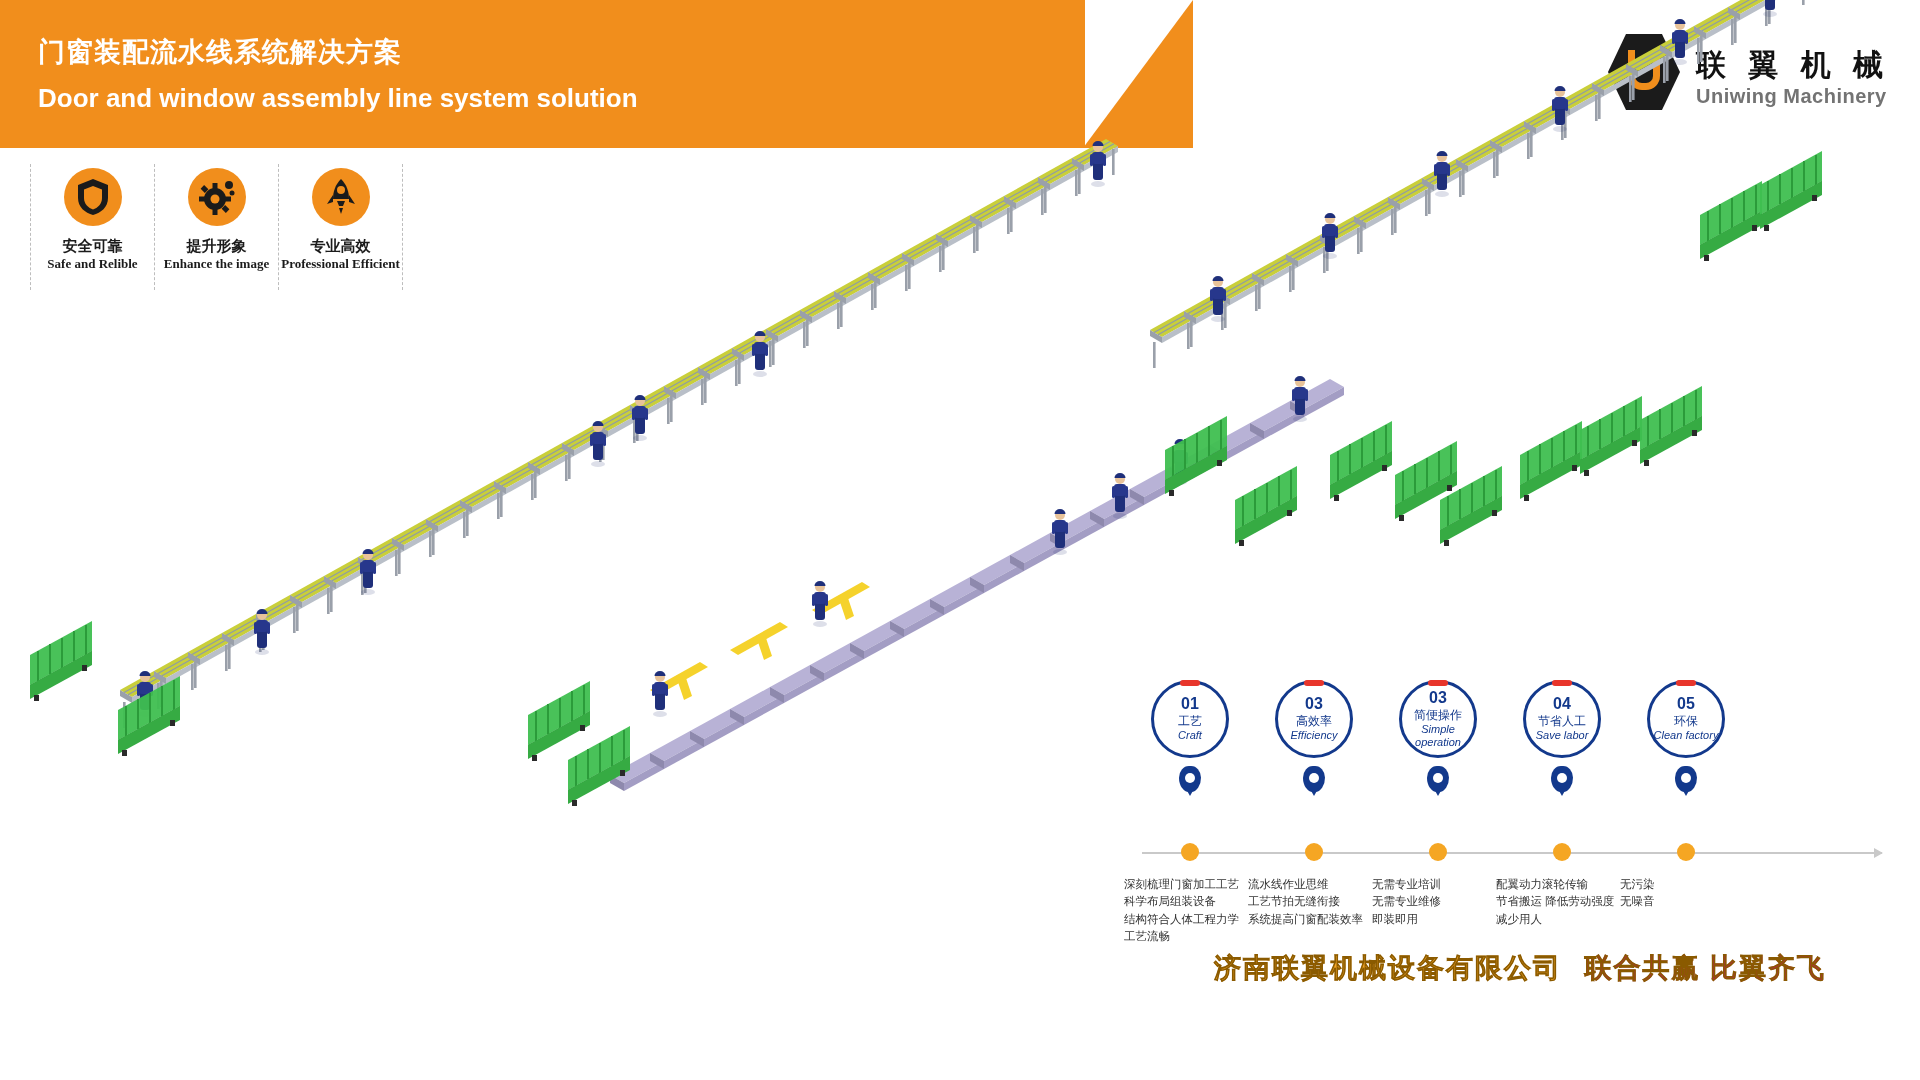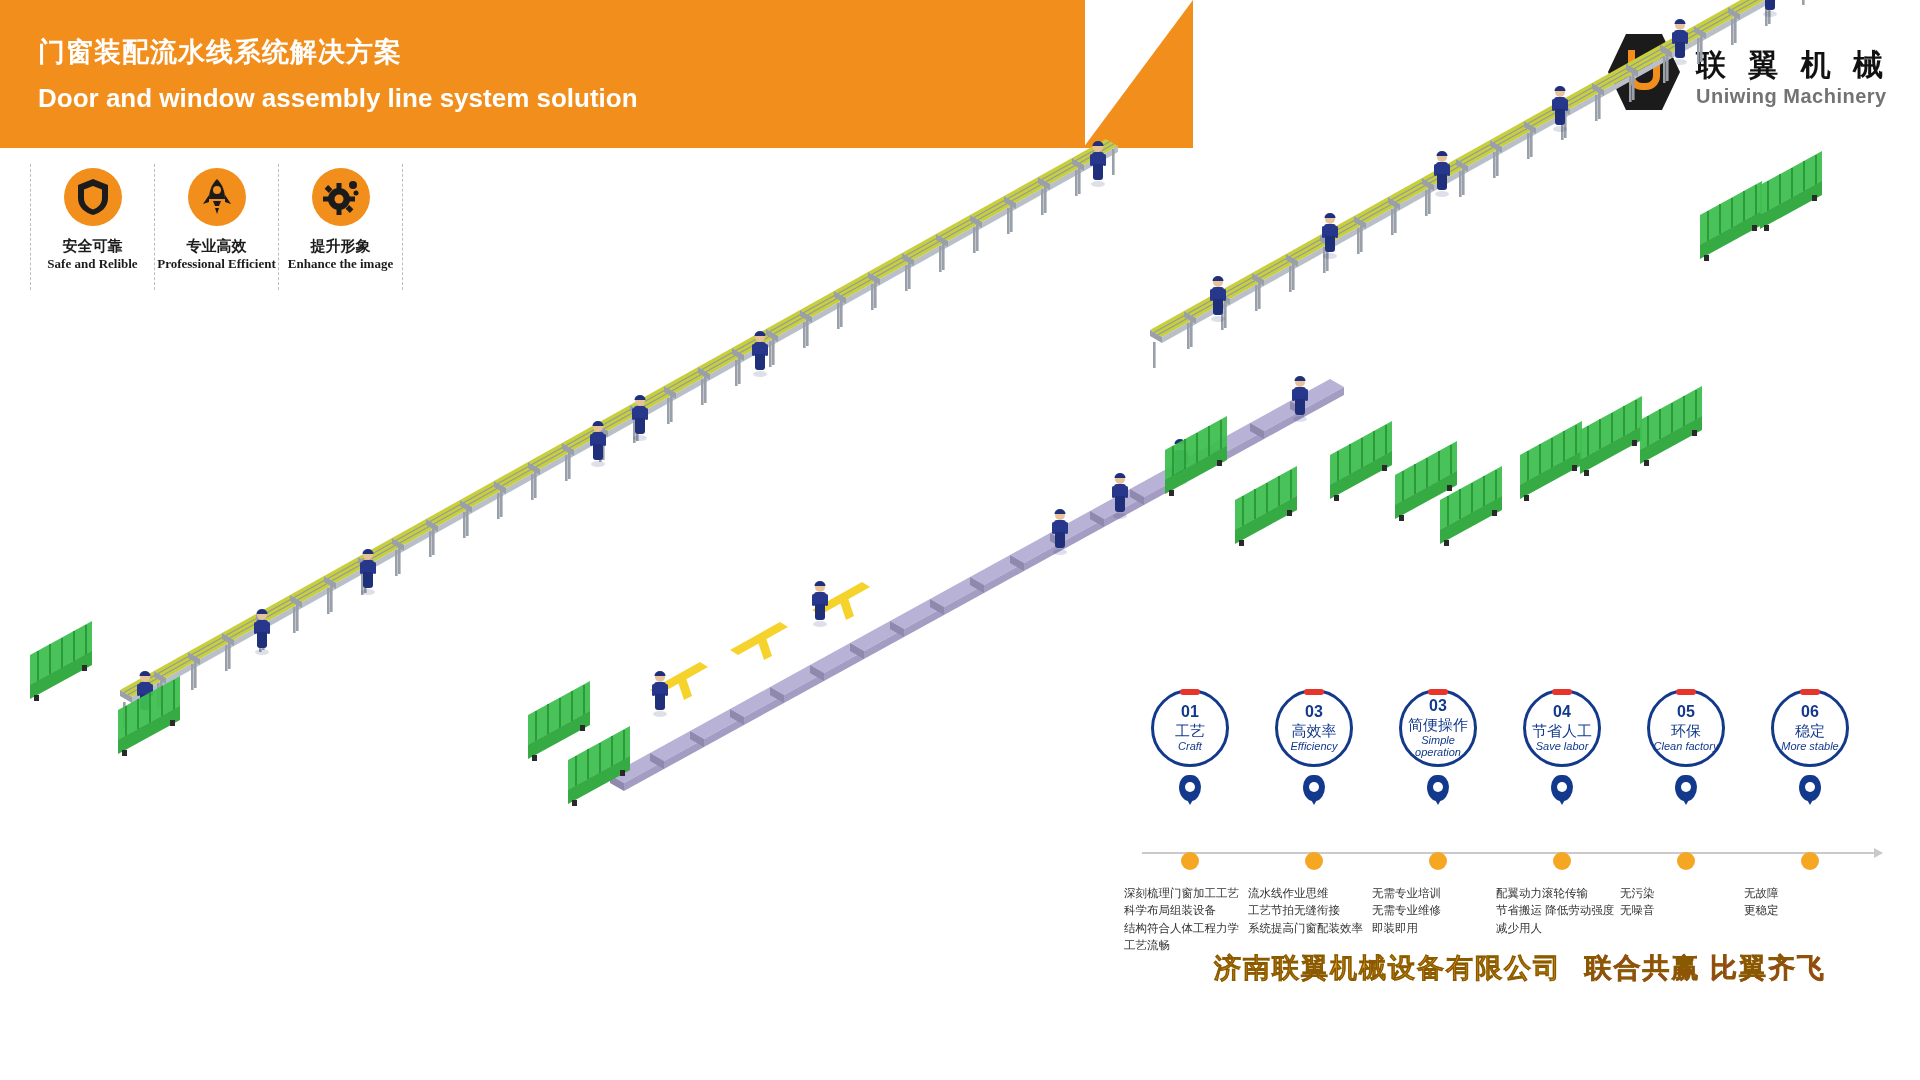--- a/index.html
+++ b/index.html
@@ -85,32 +85,32 @@
   .timeline{
     position:absolute;left:1130px;top:680px;width:760px;height:260px;
   }
   .tl-axis{
     position:absolute;left:12px;top:172px;width:740px;height:2px;background:#c9c9c9;
   }
   .tl-axis:after{
     content:"";position:absolute;right:-1px;top:-4px;width:0;height:0;
     border-style:solid;border-width:5px 0 5px 9px;border-color:transparent transparent transparent #c9c9c9;
   }
-  .tl-item{position:absolute;top:9px;width:120px;text-align:center;}
+  .tl-item{position:absolute;top:0;width:120px;text-align:center;}
   .badge{
     width:72px;height:72px;border-radius:50%;background:#fff;
     border:3px solid #13398c;margin:0 auto;position:relative;
     display:flex;flex-direction:column;align-items:center;justify-content:center;
   }
   .badge:before{
     content:"";position:absolute;left:50%;top:-3px;margin-left:-10px;
     width:20px;height:6px;background:#e8352b;border-radius:3px;
   }
   .badge-num{font-size:16px;font-weight:bold;color:#13398c;line-height:1;}
-  .badge-cn{font-size:15px;color:#13398c;line-height:1.25;margin-top:2px;}
+  .badge-cn{font-size:12px;color:#13398c;line-height:1.25;margin-top:2px;}
   .badge-en{font-size:11px;color:#13398c;line-height:1.1;font-style:italic;}
   .pin{
     position:absolute;left:50%;margin-left:-11px;top:86px;
     width:22px;height:26px;background:#13398c;
     border-radius:11px 11px 11px 11px / 13px 13px 16px 16px;
   }
   .pin:after{
     content:"";position:absolute;left:50%;top:7px;margin-left:-5px;
     width:10px;height:10px;border-radius:50%;background:#fff;
   }
@@ -165,35 +165,20 @@
 
   <div class="feature">
     <div class="feat-icon">
       <svg width="34" height="38" viewBox="0 0 34 38">
         <path d="M17 1 L32 7 V20 C32 29 25 35 17 37 C9 35 2 29 2 20 V7 Z" fill="#1b1b1b"></path>
         <path d="M17 8 L26 11.5 V20 C26 26 21.5 30 17 31.5 C12.5 30 8 26 8 20 V11.5 Z" fill="#F18E1C"></path>
       </svg>
     </div>
     <div class="feat-cn">安全可靠</div>
     <div class="feat-en">Safe and Relible</div>
-  </div>
-
-  <div class="feature">
-    <div class="feat-icon">
-      <svg width="34" height="40" viewBox="0 0 34 40">
-        <path d="M17 2 C23 8 25 15 25 22 H9 C9 15 11 8 17 2 Z" fill="#1b1b1b"></path>
-        <circle cx="17" cy="13" r="4" fill="#F18E1C"></circle>
-        <path d="M9 18 L3 27 L9 25 Z" fill="#1b1b1b"></path>
-        <path d="M25 18 L31 27 L25 25 Z" fill="#1b1b1b"></path>
-        <path d="M13 24 h8 l-2 5 h-4 Z" fill="#1b1b1b"></path>
-        <path d="M15 31 h4 l-2 6 Z" fill="#1b1b1b"></path>
-      </svg>
-    </div>
-    <div class="feat-cn">专业高效</div>
-    <div class="feat-en">Professional Efficient</div>
   </div>
 
   <div class="feature">
     <div class="feat-icon">
       <svg width="38" height="38" viewBox="0 0 38 38">
         <g fill="#1b1b1b">
           <circle cx="17" cy="21" r="11"></circle>
           <rect x="14.5" y="5" width="5" height="6"></rect>
           <rect x="14.5" y="31" width="5" height="6"></rect>
           <rect x="1" y="18.5" width="6" height="5"></rect>
@@ -201,20 +186,35 @@
           <rect x="4" y="8" width="5" height="6" transform="rotate(-45 6.5 11)"></rect>
           <rect x="25" y="28" width="5" height="6" transform="rotate(-45 27.5 31)"></rect>
           <circle cx="31" cy="7" r="4"></circle>
           <circle cx="34" cy="15" r="2.5"></circle>
         </g>
         <circle cx="17" cy="21" r="4.5" fill="#F18E1C"></circle>
       </svg>
     </div>
     <div class="feat-cn">提升形象</div>
     <div class="feat-en">Enhance the image</div>
+  </div>
+
+  <div class="feature">
+    <div class="feat-icon">
+      <svg width="34" height="40" viewBox="0 0 34 40">
+        <path d="M17 2 C23 8 25 15 25 22 H9 C9 15 11 8 17 2 Z" fill="#1b1b1b"></path>
+        <circle cx="17" cy="13" r="4" fill="#F18E1C"></circle>
+        <path d="M9 18 L3 27 L9 25 Z" fill="#1b1b1b"></path>
+        <path d="M25 18 L31 27 L25 25 Z" fill="#1b1b1b"></path>
+        <path d="M13 24 h8 l-2 5 h-4 Z" fill="#1b1b1b"></path>
+        <path d="M15 31 h4 l-2 6 Z" fill="#1b1b1b"></path>
+      </svg>
+    </div>
+    <div class="feat-cn">专业高效</div>
+    <div class="feat-en">Professional Efficient</div>
   </div>
 </div>
 
 <svg class="scene" viewBox="0 0 1920 1080">
   <defs>
     <g id="worker">
       <ellipse cx="0" cy="34" rx="7" ry="3" fill="#1a2a6c" opacity="0.15"></ellipse>
       <rect x="-5" y="10" width="10" height="20" rx="3" fill="#1f2f7a"></rect>
       <rect x="-6" y="2" width="12" height="12" rx="3" fill="#27378c"></rect>
       <circle cx="0" cy="-3" r="5" fill="#e8c39a"></circle>
@@ -445,29 +445,18 @@
       <div class="badge-num">05</div>
       <div class="badge-cn">环保</div>
       <div class="badge-en">Clean factory</div>
     </div>
     <div class="pin"></div>
     <div class="dot"></div>
     <div class="tl-desc" style="white-space:pre-line">无污染
 无噪音</div>
   </div>
 
-  <div class="tl-item" style="left:620px;">
-    <div class="badge">
-      <div class="badge-num">06</div>
-      <div class="badge-cn">稳定</div>
-      <div class="badge-en">More stable</div>
-    </div>
-    <div class="pin"></div>
-    <div class="dot"></div>
-    <div class="tl-desc" style="white-space:pre-line">无故障
-更稳定</div>
-  </div>
 </div>
 
 <div class="footer">
   <span class="footer-company">济南联翼机械设备有限公司</span>
   <span class="footer-slogan">联合共赢  比翼齐飞</span>
 </div>
 
 </body></html>

